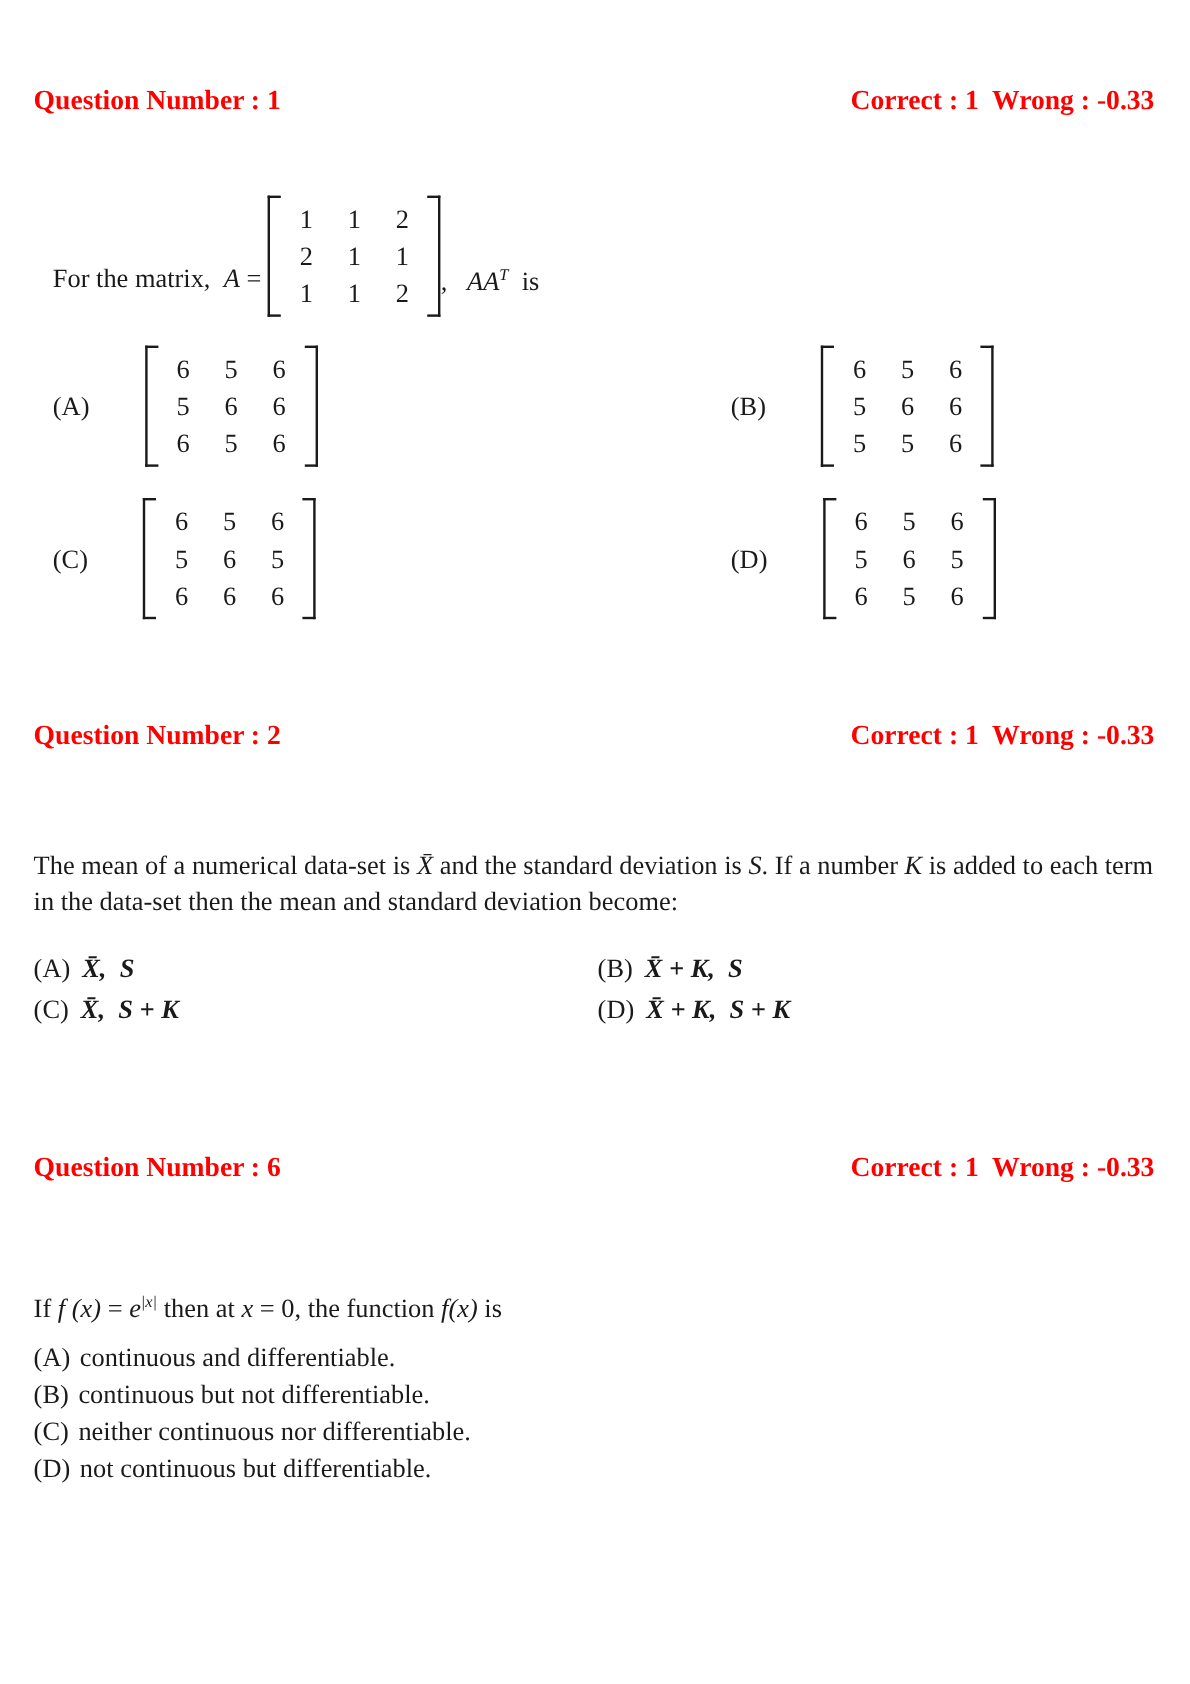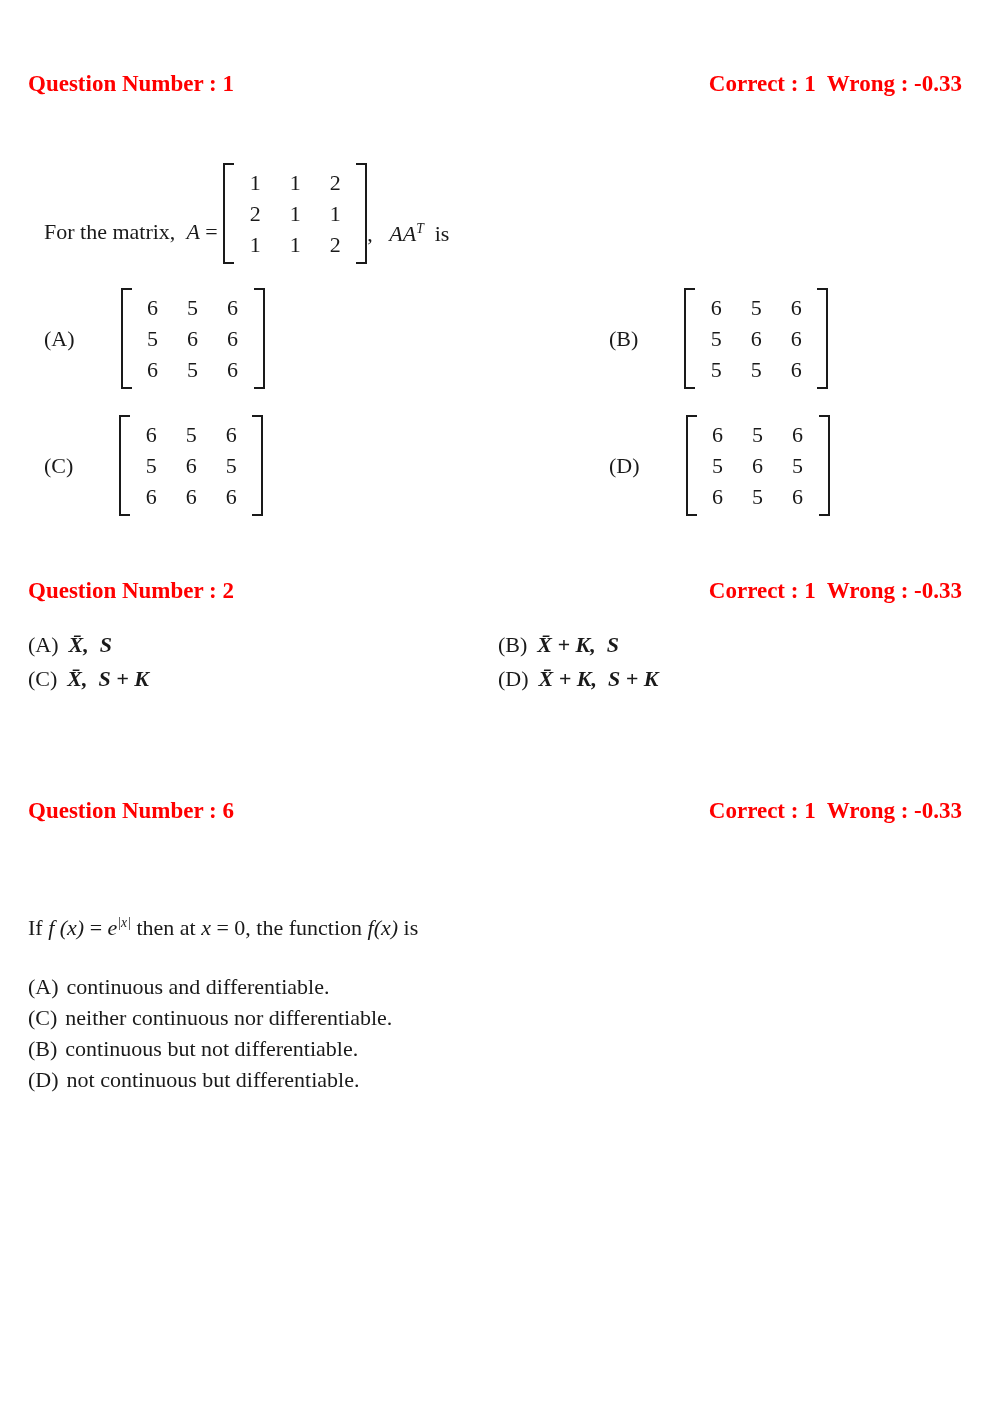--- a/index.html
+++ b/index.html
@@ -64,35 +64,35 @@
     display: grid;
     grid-template-columns: 565px 1fr;
     row-gap: 26px;
     padding-left: 16px;
   }
   .q1-option { display: flex; align-items: center; gap: 46px; }
   .opt-label { font-size: 22px; }
 
   
   .q2, .q3 { display: block; }
-  .q2 { margin-top: 62px; }
+  .q2 { margin-top: 84px; }
   .q2-body { margin-top: 80px; }
   .q2-options {
     margin-top: 26px;
     display: grid;
     grid-template-columns: 470px 1fr;
     row-gap: 4px;
   }
   .q2-option { display: flex; align-items: baseline; gap: 10px; font-size: 22px; line-height: 30px; }
   .opt-value { font-style: italic; white-space: pre; font-weight: bold; }
 
   
   .q3 { margin-top: 104px; }
   .q3-body { margin-top: 84px; font-family: Liberation Serif, serif; }
-  .q3-options { margin-top: 28px; }
+  .q3-options { margin-top: 10px; }
   .q3-option { font-size: 22px; line-height: 31px; }
   .q3-option .opt-label { margin-right: 8px; }
 </style>
 </head>
 <body>
 
 <div class="page">
 
   <section class="question q1">
     <header class="q-header">
@@ -205,20 +205,21 @@
       </div>
     </div>
   </section>
 
   <section class="question q2">
     <header class="q-header">
       <span class="q-number">Question Number : 2</span>
       <span class="q-marks">Correct : 1  Wrong : -0.33</span>
     </header>
 
+    <p class="q2-body body-text"><span>The mean of a numerical data-set is </span><i>X̄</i><span> and the standard deviation is </span><i>S</i><span>. If a number </span><i>K</i><span> is added to each term in the data-set then the mean and standard deviation become:</span></p>
 
     <div class="q2-options">
       <div class="q2-option">
         <span class="opt-label">(A)</span>
         <span class="opt-value">X̄,  S</span>
       </div>
       <div class="q2-option">
         <span class="opt-label">(B)</span>
         <span class="opt-value">X̄ + K,  S</span>
       </div>
@@ -239,24 +240,24 @@
       <span class="q-marks">Correct : 1  Wrong : -0.33</span>
     </header>
 
     <p class="q3-body body-text"><span>If </span><i>f (x)</i><span> = </span><i>e</i><sup>|x|</sup><span> then at </span><i>x</i><span> = 0, the function </span><i>f(x)</i><span> is</span></p>
 
     <div class="q3-options">
       <div class="q3-option">
         <span class="opt-label">(A)</span><span>continuous and differentiable.</span>
       </div>
       <div class="q3-option">
+        <span class="opt-label">(B)</span><span>continuous but not differentiable.</span>
+      </div>
+      <div class="q3-option">
         <span class="opt-label">(C)</span><span>neither continuous nor differentiable.</span>
       </div>
       <div class="q3-option">
-        <span class="opt-label">(B)</span><span>continuous but not differentiable.</span>
-      </div>
-      <div class="q3-option">
         <span class="opt-label">(D)</span><span>not continuous but differentiable.</span>
       </div>
     </div>
   </section>
 
 </div>
 
 </body></html>

